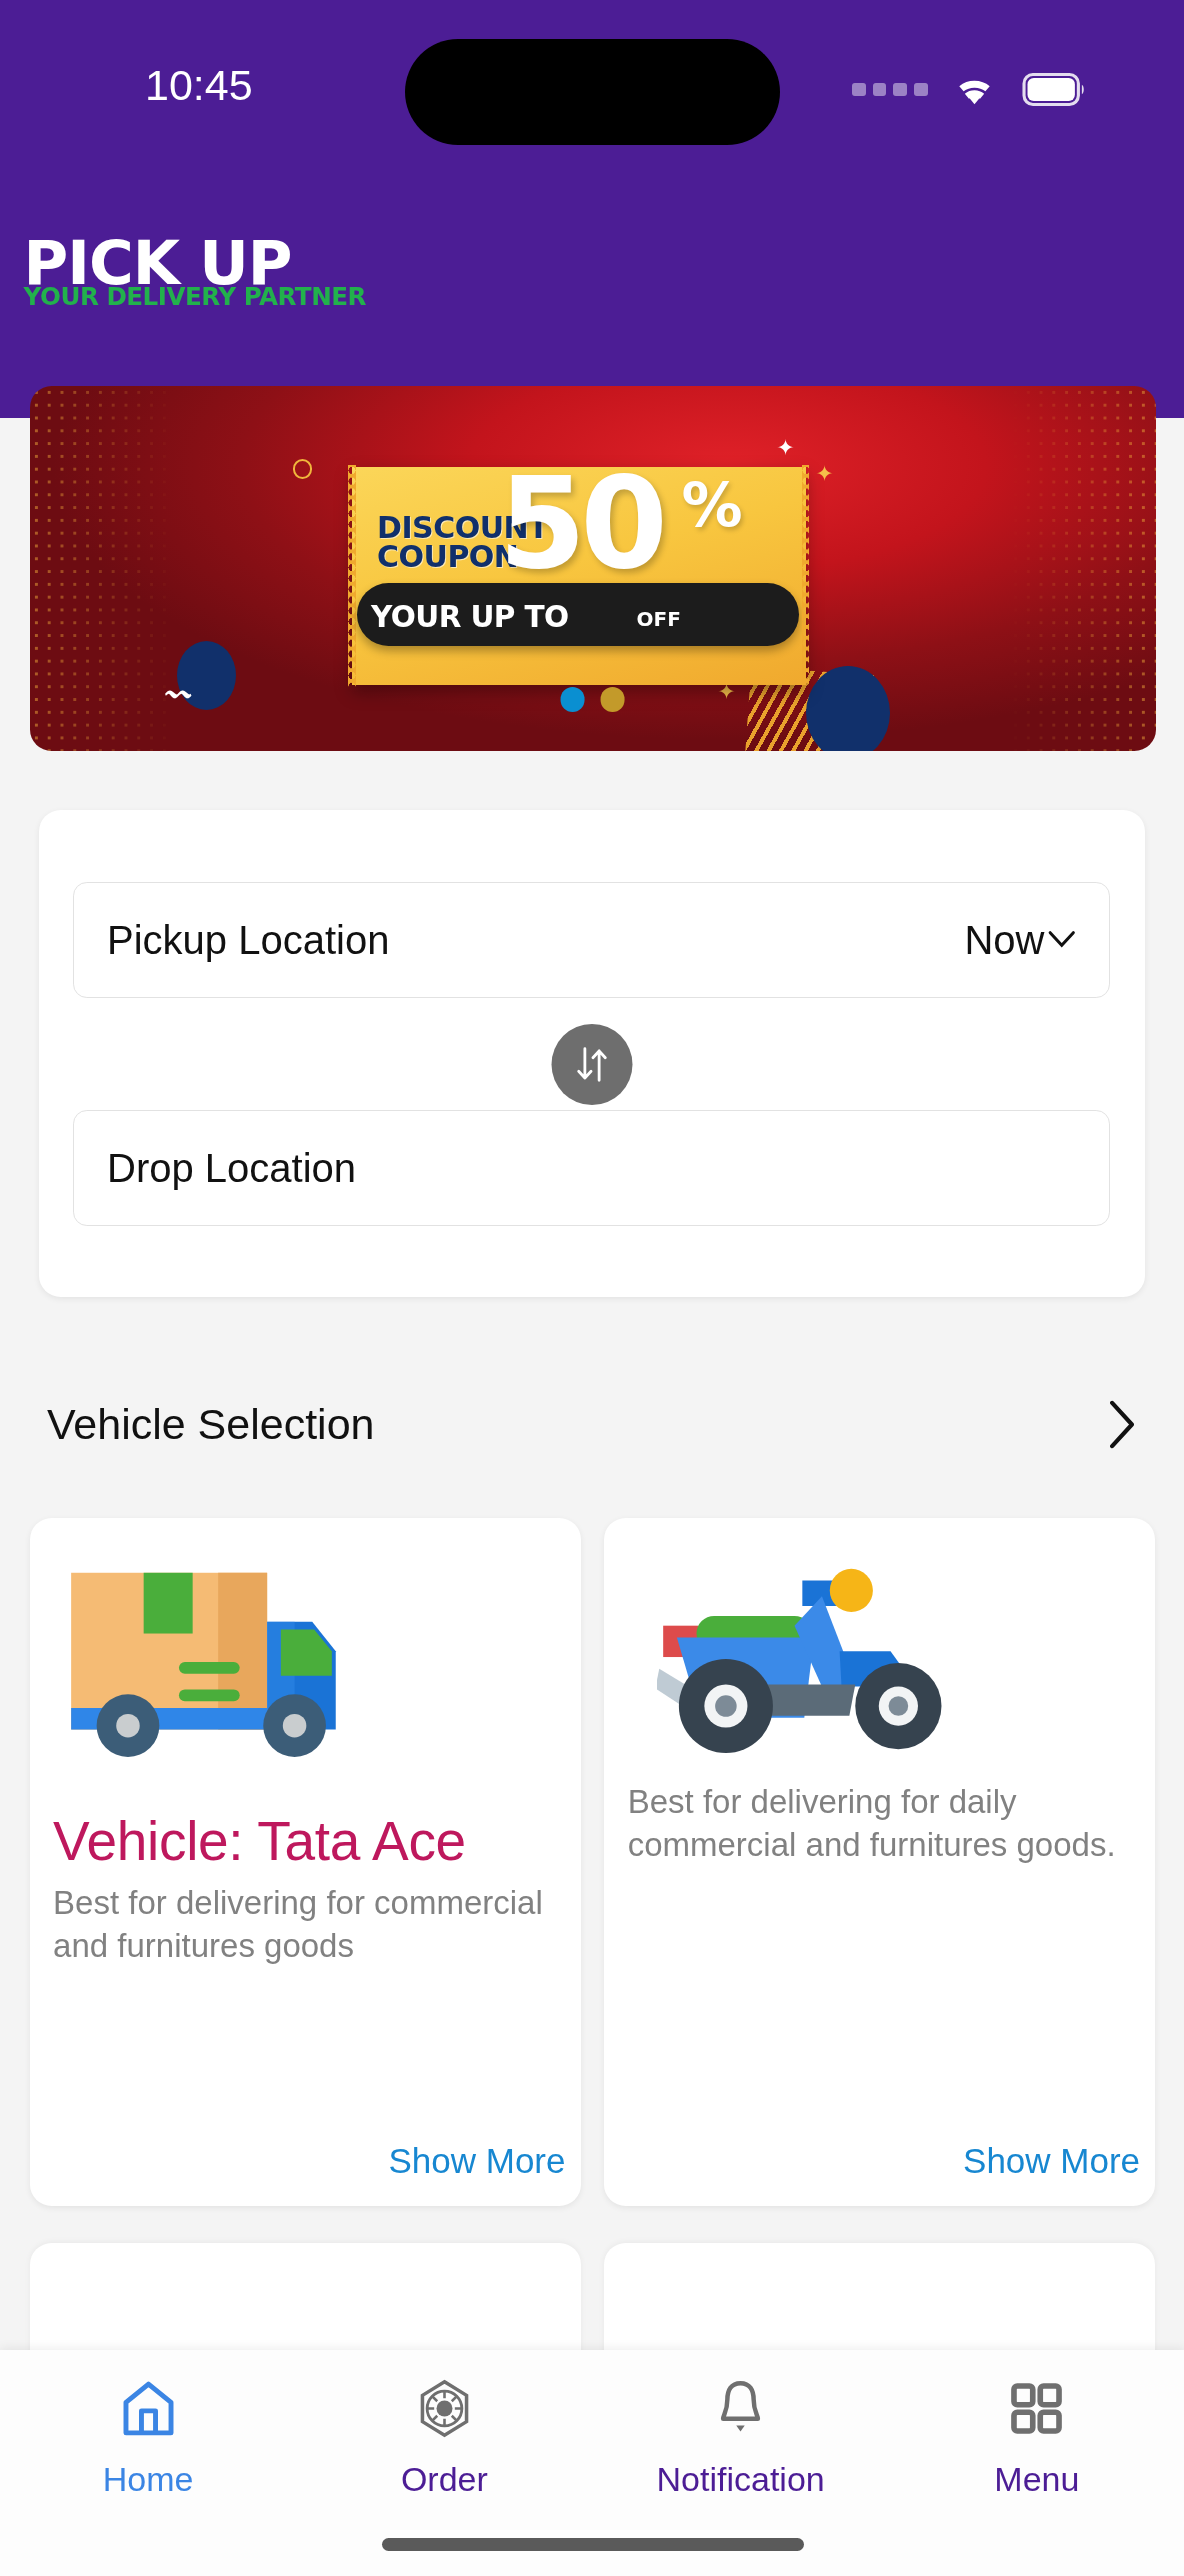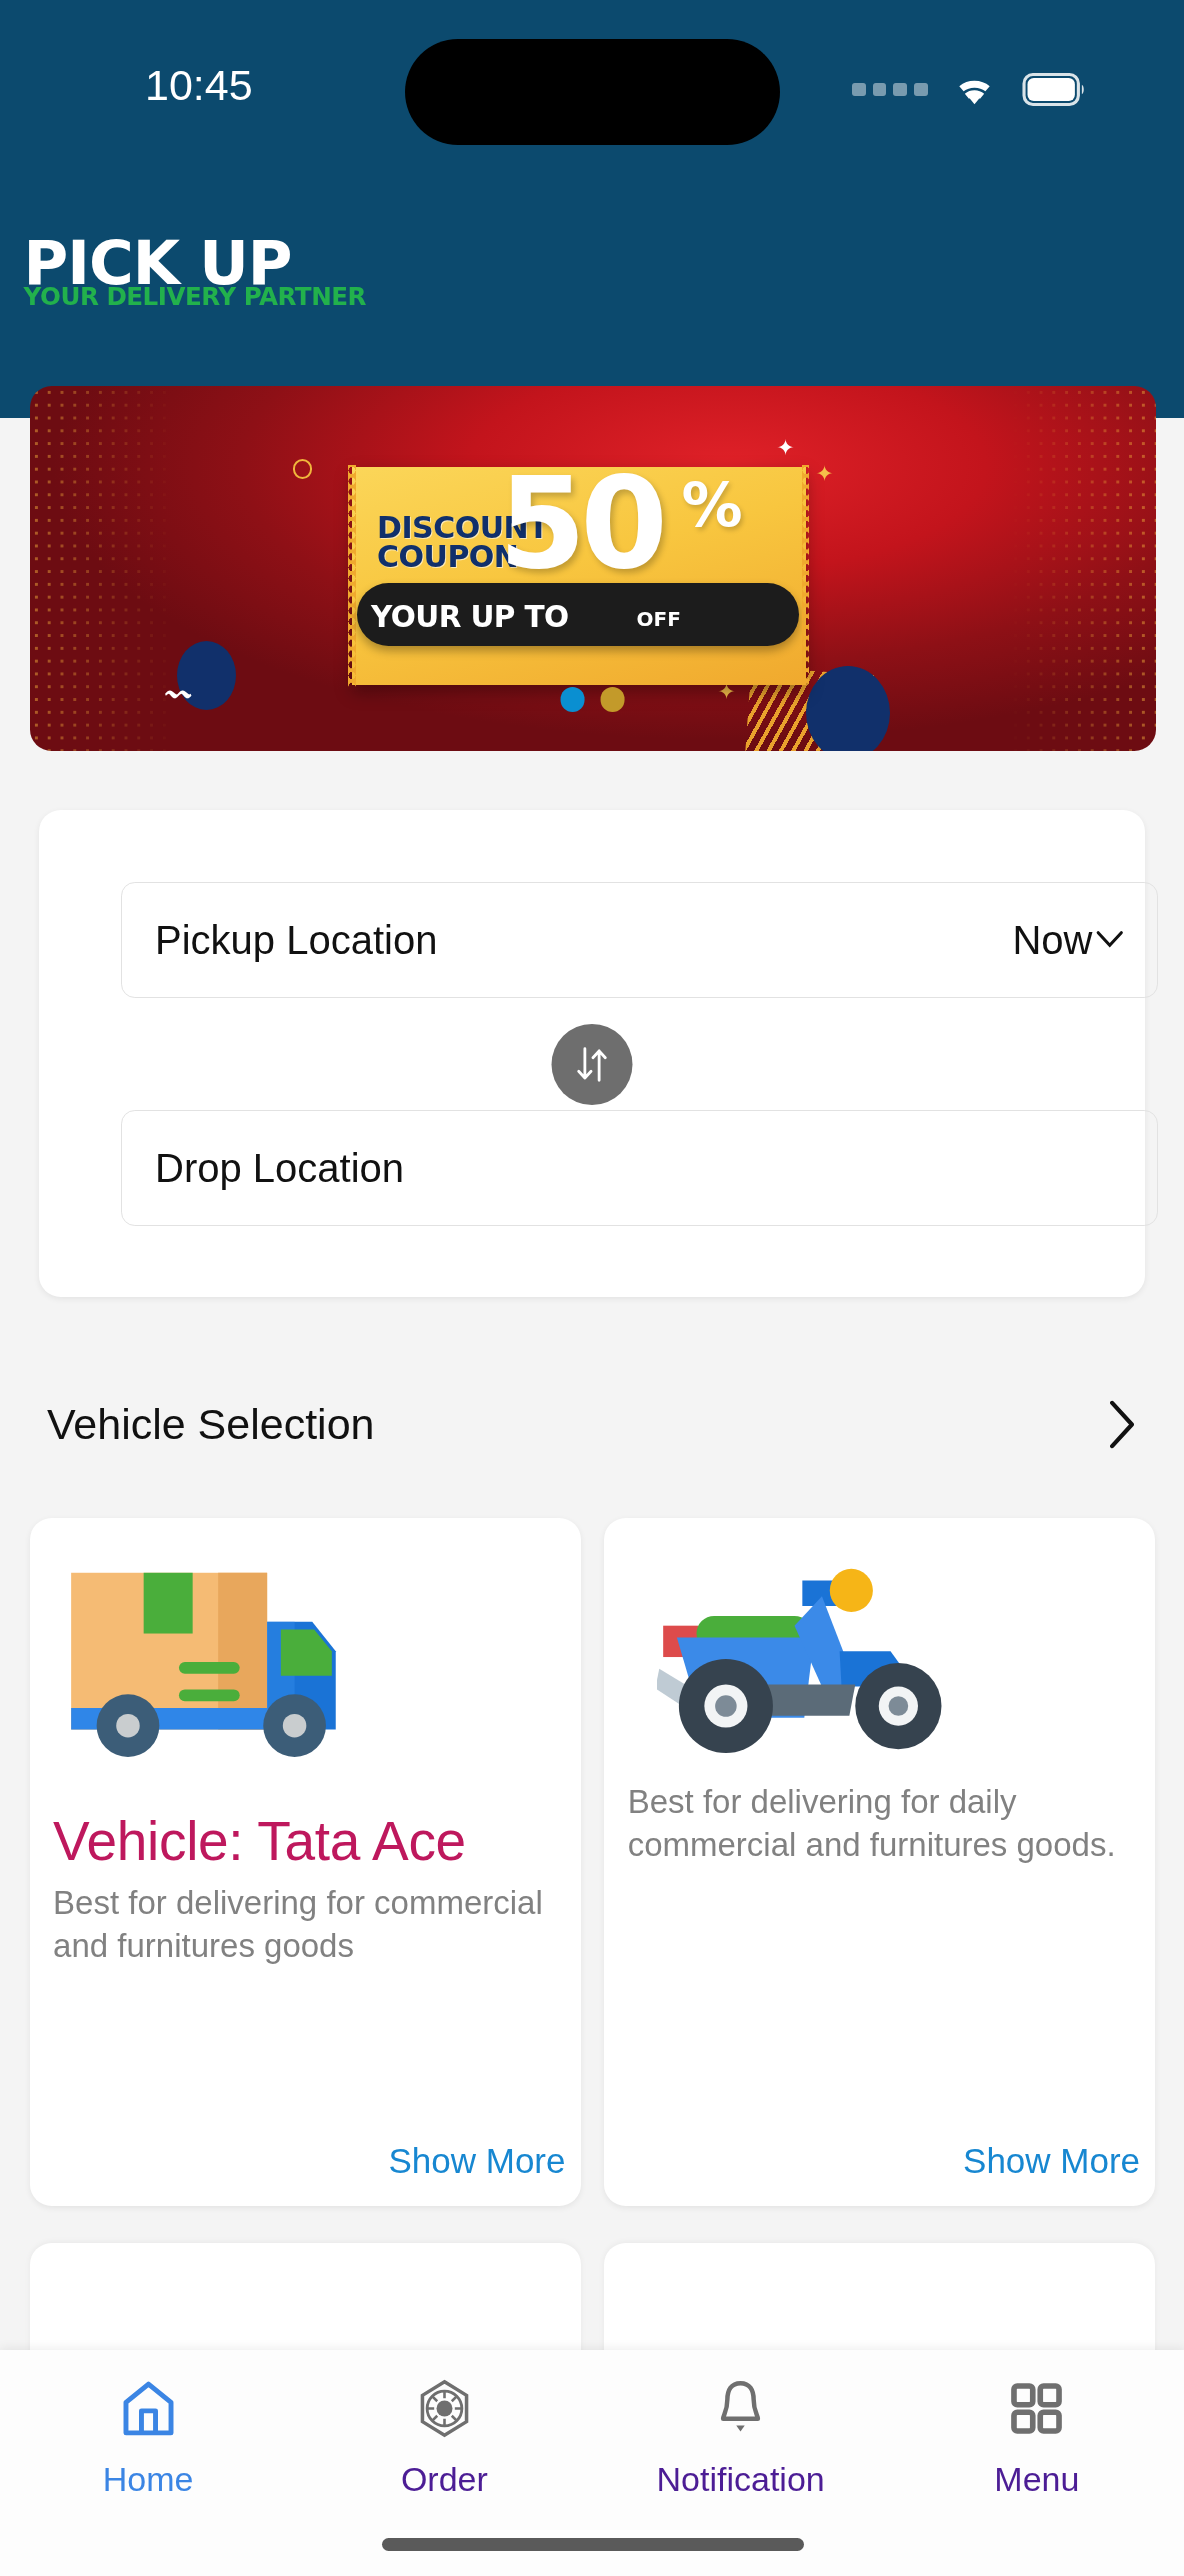--- a/index.html
+++ b/index.html
@@ -8,21 +8,21 @@
     width: 1185px;
     height: 2576px;
     background: #f4f4f4;
     font-family: "Liberation Sans", sans-serif;
     overflow: hidden;
     position: relative;
   }
 
   
   .header {
-    background: #0c4a6e;
+    background: #4c1d95;
     height: 418px;
     position: relative;
     width: 100%;
   }
 
   .statusbar {
     height: 147px;
     position: relative;
     display: flex;
     align-items: center;
@@ -254,21 +254,20 @@
   .loc-field {
     position: absolute;
     left: 34px;
     width: 1037px;
     height: 116px;
     border: 1.6px solid #e2e2e2;
     border-radius: 13.8px;
     display: flex;
     align-items: center;
     padding: 0 33px;
-    margin-left: 48px;
   }
   .loc-field.pickup { top: 72px; justify-content: space-between; }
   .loc-field.drop   { top: 300px; }
   .loc-label {
     font-size: 40px;
     color: #111111;
     font-weight: 400;
   }
   .loc-now {
     display: flex;

